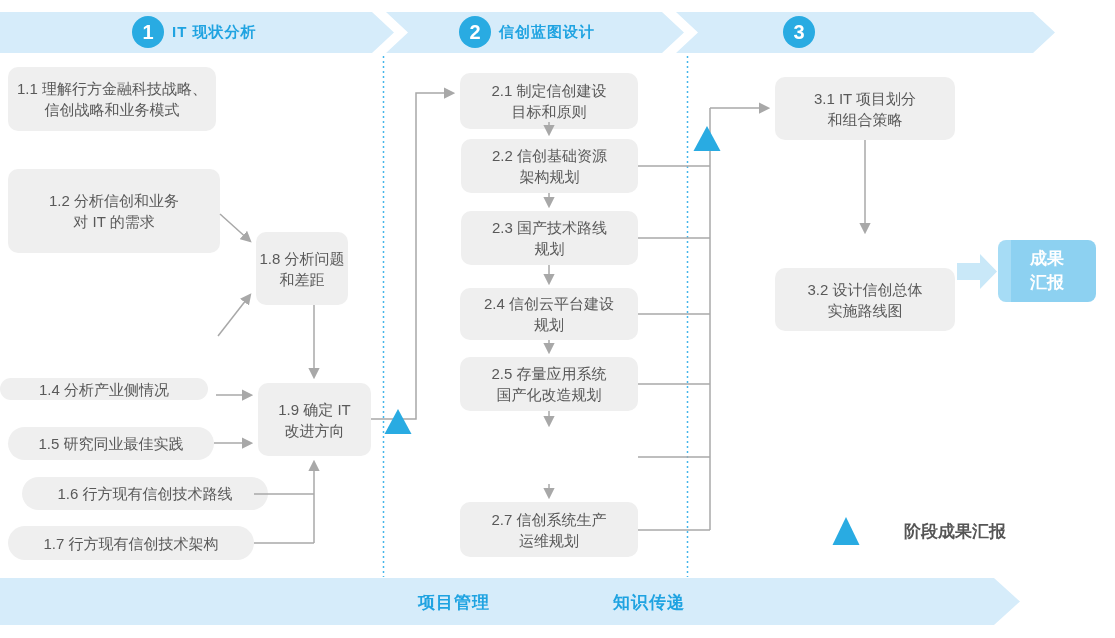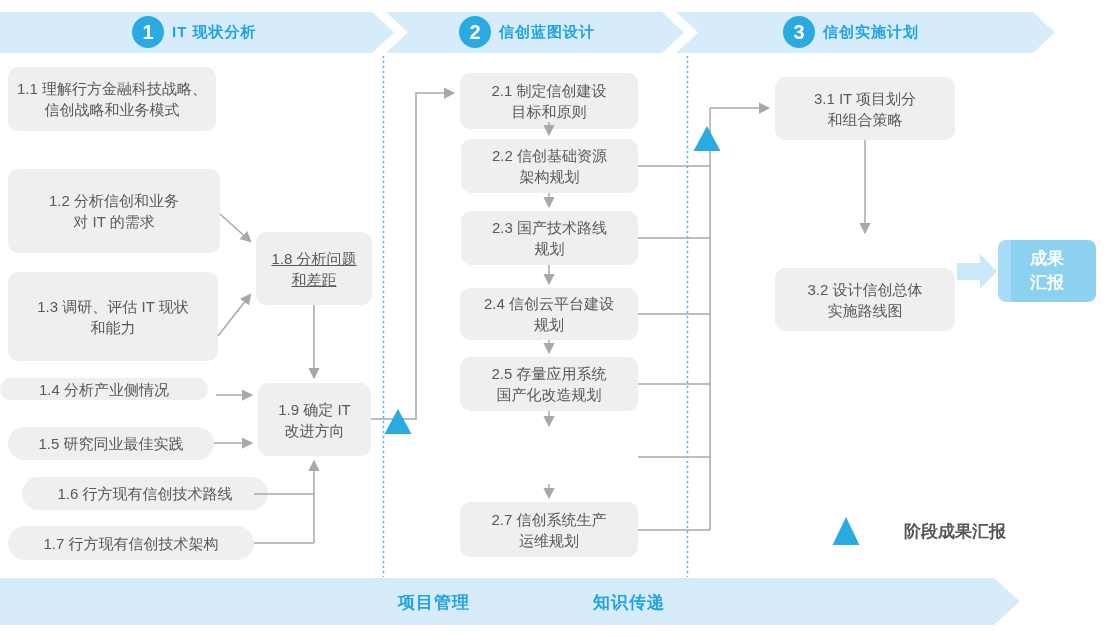--- a/index.html
+++ b/index.html
@@ -35,49 +35,46 @@
     background:linear-gradient(to right,#a6dcf5 0px,#a6dcf5 13px,#8dd1f1 13px);
   }
   
   #wires{position:absolute;left:0;top:0;z-index:4;pointer-events:none;}
   
   .legend-label{position:absolute;left:868px;top:520px;color:#555555;font-size:17px;font-weight:bold;z-index:3;padding-left:36px;}
   .bottom-banner{
     position:absolute;left:0;top:578px;width:1020px;height:47px;background:#d6ecfa;
     clip-path:polygon(0 0,calc(100% - 26px) 0,100% 50%,calc(100% - 26px) 100%,0 100%);z-index:1;
   }
-  .bottom-label{position:absolute;top:591px;color:#1fa3e1;font-size:17px;font-weight:bold;letter-spacing:1px;z-index:3;}
+  .bottom-label{position:absolute;top:591px;color:#1fa3e1;font-size:17px;font-weight:bold;letter-spacing:1px;z-index:3;margin-left:20px;}
 </style>
 </head>
 <body>
 
 <div id="canvas">
 
   <div class="banner point" style="left:0;width:394px;"></div>
   <div class="banner notch" style="left:386px;width:298px;"></div>
   <div class="banner notch" style="left:676px;width:379px;"></div>
 
   <div class="phase-circle" style="left:132px;">1</div>
   <div class="phase-title" style="left:172px;">IT 现状分析</div>
   <div class="phase-circle" style="left:459px;">2</div>
   <div class="phase-title" style="left:499px;">信创蓝图设计</div>
   <div class="phase-circle" style="left:783px;">3</div>
-  <div class="phase-title" style="left:823px;">信创实施计划</div>
 
   <div class="node" style="left:8px;top:67px;width:208px;height:64px;">1.1 理解行方金融科技战略、
 信创战略和业务模式</div>
   <div class="node" style="left:8px;top:169px;width:212px;height:84px;">1.2 分析信创和业务
 对 IT 的需求</div>
-  <div class="node" style="left:8px;top:272px;width:210px;height:89px;">1.3 调研、评估 IT 现状
-和能力</div>
   <div class="node pill" style="left:0;top:378px;width:208px;height:22px;">1.4 分析产业侧情况</div>
   <div class="node pill" style="left:8px;top:427px;width:206px;height:33px;">1.5 研究同业最佳实践</div>
   <div class="node pill" style="left:22px;top:477px;width:246px;height:33px;">1.6 行方现有信创技术路线</div>
   <div class="node pill" style="left:8px;top:526px;width:246px;height:34px;">1.7 行方现有信创技术架构</div>
-  <div class="node" style="left:256px;top:232px;width:116px;height:73px;text-decoration:underline;">1.8 分析问题
+  <div class="node" style="left:256px;top:232px;width:92px;height:73px;">1.8 分析问题
 和差距</div>
   <div class="node" style="left:258px;top:383px;width:113px;height:73px;">1.9 确定 IT
 改进方向</div>
 
   <div class="node" style="left:460px;top:73px;width:178px;height:56px;">2.1 制定信创建设
 目标和原则</div>
   <div class="node" style="left:461px;top:139px;width:177px;height:54px;">2.2 信创基础资源
 架构规划</div>
   <div class="node" style="left:461px;top:211px;width:177px;height:54px;">2.3 国产技术路线
 规划</div>

